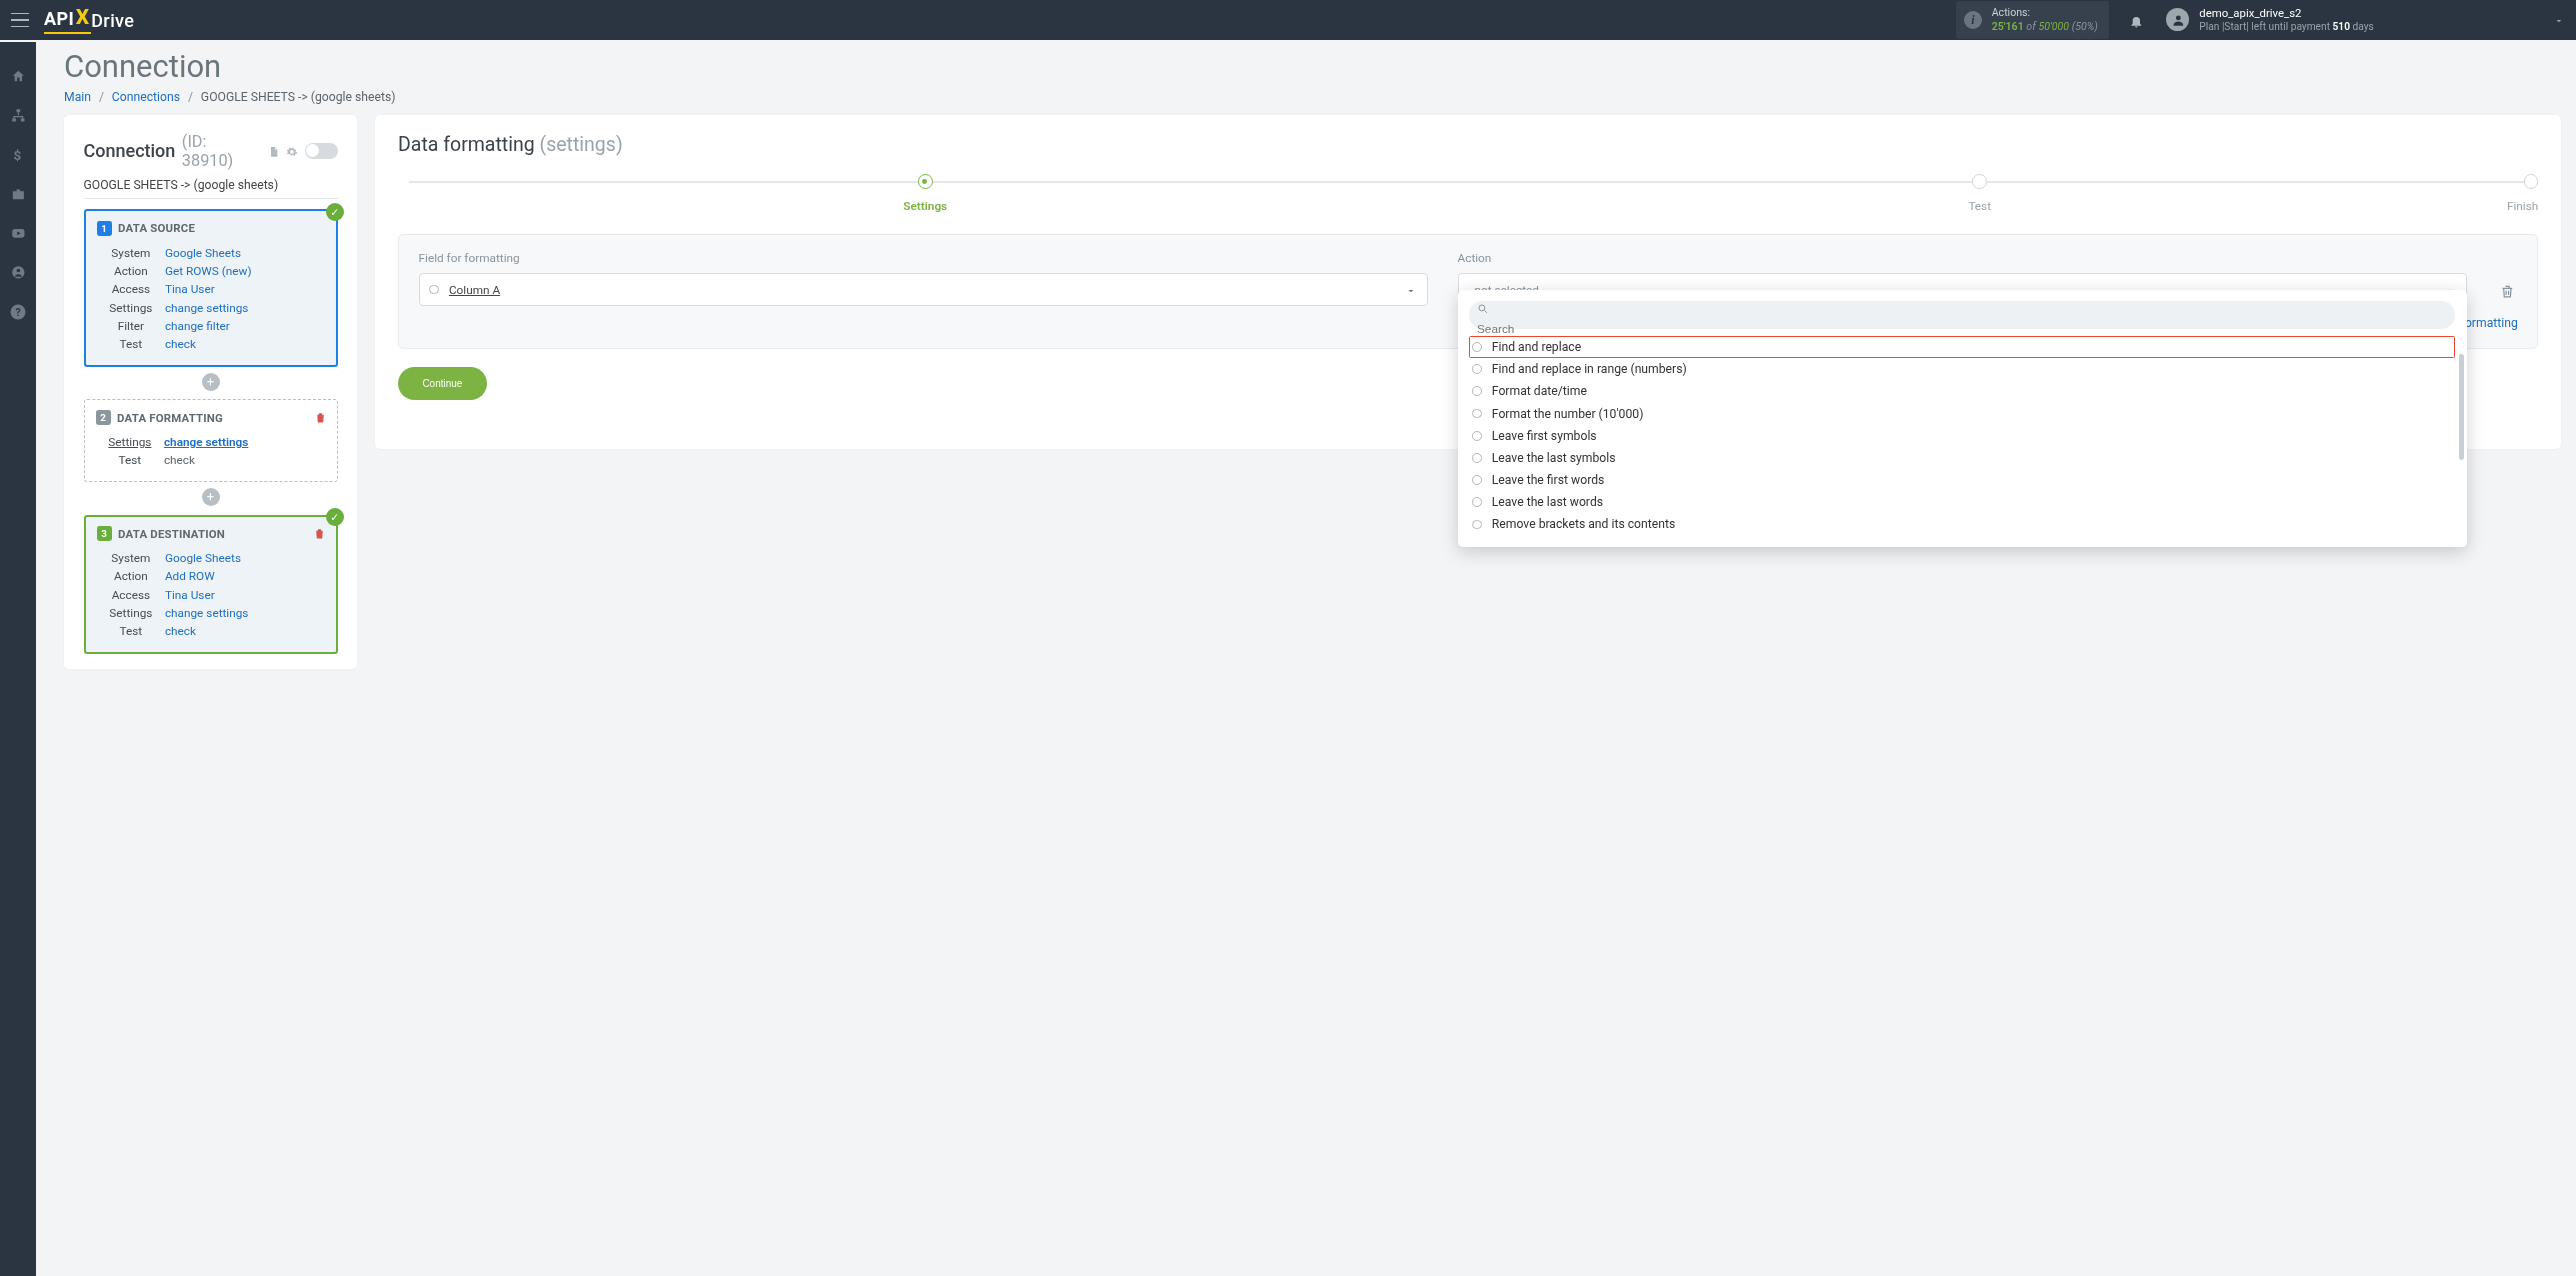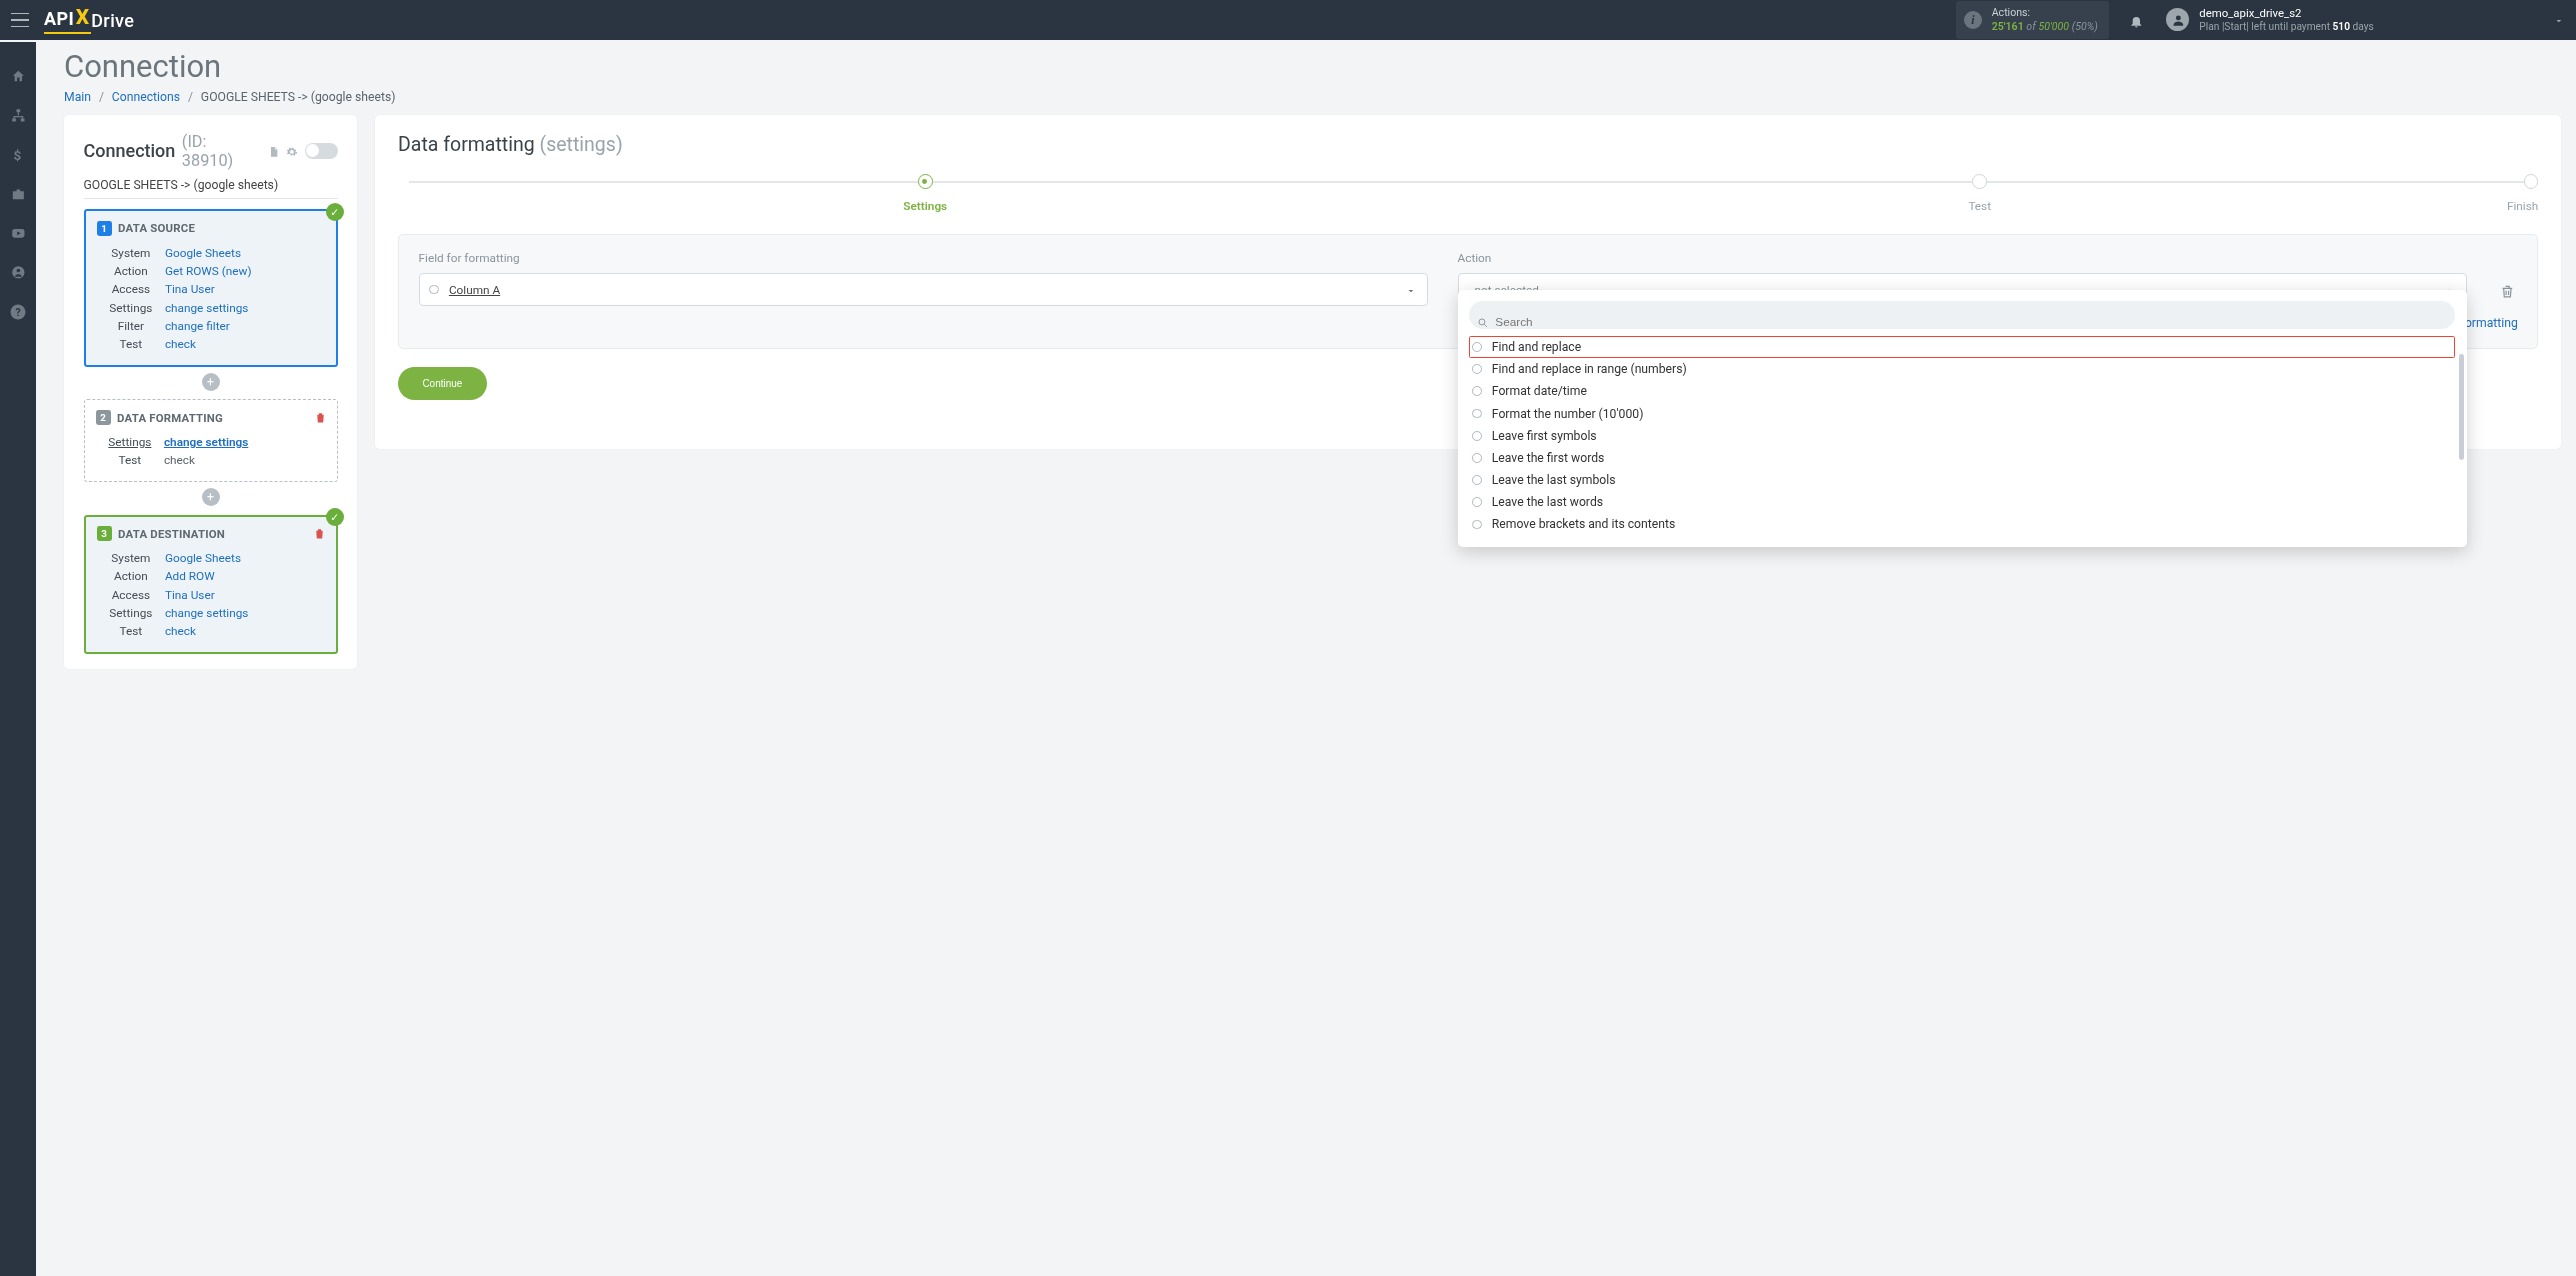--- a/index.html
+++ b/index.html
@@ -97,21 +97,21 @@
 .select .radio { width:9.8px; height:9.8px; border:1.6px solid #aeb6bd; border-radius:50%; margin-right:9.8px;}
 .select .txt { flex:1; color:#444;text-decoration:underline;}
 .select .chev { color:#6b757c;}
 .trash-outer { color:#8a949d; padding:6.5px 3.3px; cursor:pointer; font-size:14.7px;}
 .addfmt { text-align:right; margin-top:9.8px;}
 .addfmt a { color:#1e6fc0; text-decoration:none; font-size:12.2px;}
 .continue { margin-top:18px; background:#7cb342; color:#fff; border:none; border-radius:18px; height:33px; padding:0 24.4px; font-size:10px; cursor:pointer;}
 
 
 .dropdown { position:absolute; top:39px; left:0; right:0; background:#fff; border-radius:4.9px; box-shadow:0 4.9px 18px rgba(0,0,0,0.18); z-index:50; padding:8.1px 0 11.4px 0;}
-.dd-search { margin:3.3px 11.4px 6.5px 11.4px; background:#eef1f3; border-radius:14px; height:28px; display:flex; align-items:flex-end; padding:0 8.1px; gap:6.5px;}
+.dd-search { margin:3.3px 11.4px 6.5px 11.4px; background:#eef1f3; border-radius:14px; height:28px; display:flex; align-items:flex-start; padding:0 8.1px; gap:6.5px;flex-direction:column;}
 .dd-search input { border:none; background:transparent; outline:none; flex:1; font-size:11.8px; color:#555;}
 .dd-item { display:flex; align-items:center; gap:9.8px; padding:4.1px 14.7px; cursor:pointer; font-size:12.2px; color:#333;}
 .dd-item .r { width:9.8px; height:9.8px; border:1.6px solid #aeb6bd; border-radius:50%; flex-shrink:0;}
 .dd-item.hl { outline:1.6px solid #e43; outline-offset:-1.6px; border-radius:1.6px; margin:0 11.4px; padding:4.1px 3.3px;}
 .dd-scroll { position:absolute; right:2.4px; top:64px; width:4.9px; height:106px; background:#c8ced3; border-radius:2.4px;}
 
 svg.ico-svg { width:1em; height:1em; vertical-align:middle; }
 </style>
 </head>
 <body>
@@ -363,25 +363,25 @@
               <div class="dd-item">
                   <span class="r"></span>
                   <span>Format the number (10'000)</span>
                 </div>
               <div class="dd-item">
                   <span class="r"></span>
                   <span>Leave first symbols</span>
                 </div>
               <div class="dd-item">
                   <span class="r"></span>
+                  <span>Leave the last symbols</span>
+                </div>
+              <div class="dd-item">
+                  <span class="r"></span>
                   <span>Leave the first words</span>
-                </div>
-              <div class="dd-item">
-                  <span class="r"></span>
-                  <span>Leave the last symbols</span>
                 </div>
               <div class="dd-item">
                   <span class="r"></span>
                   <span>Leave the last words</span>
                 </div>
               <div class="dd-item">
                   <span class="r"></span>
                   <span>Remove brackets and its contents</span>
                 </div>
               <div class="dd-scroll"></div>

